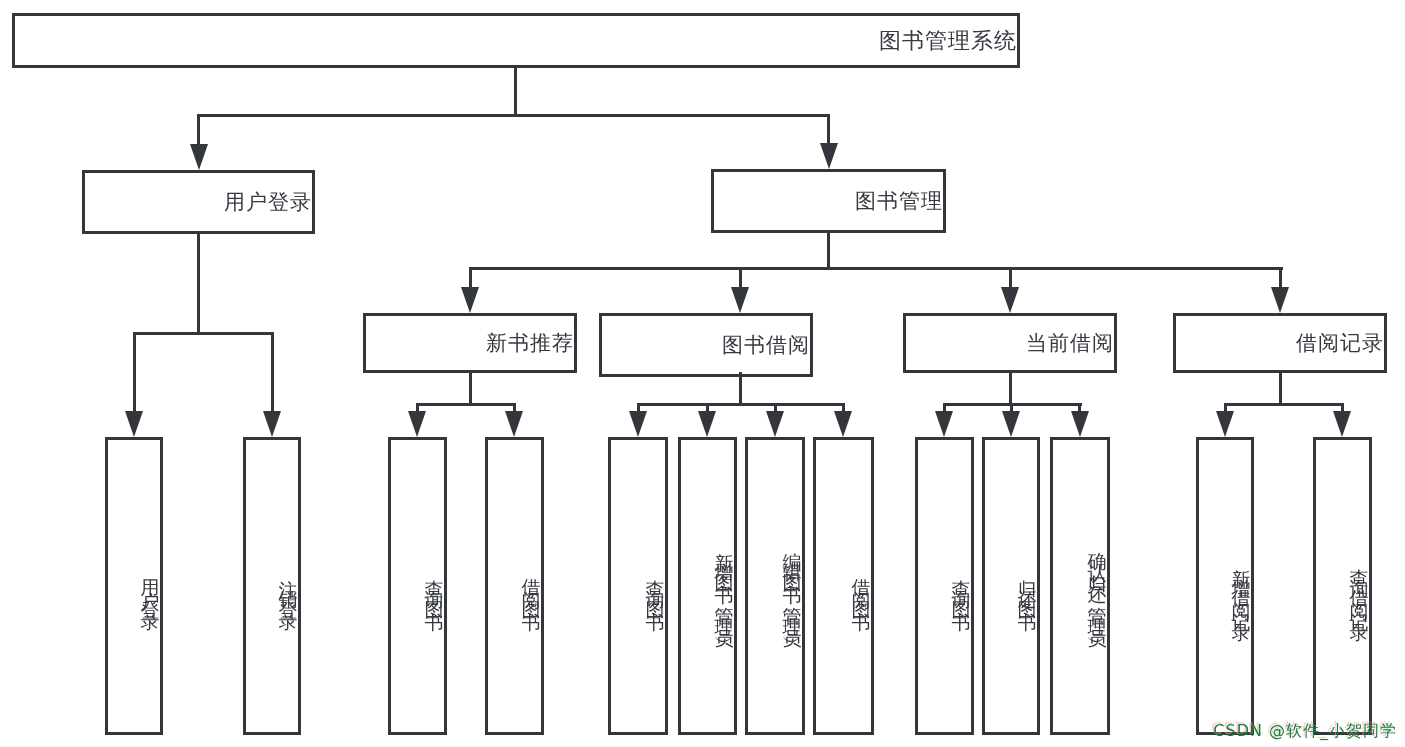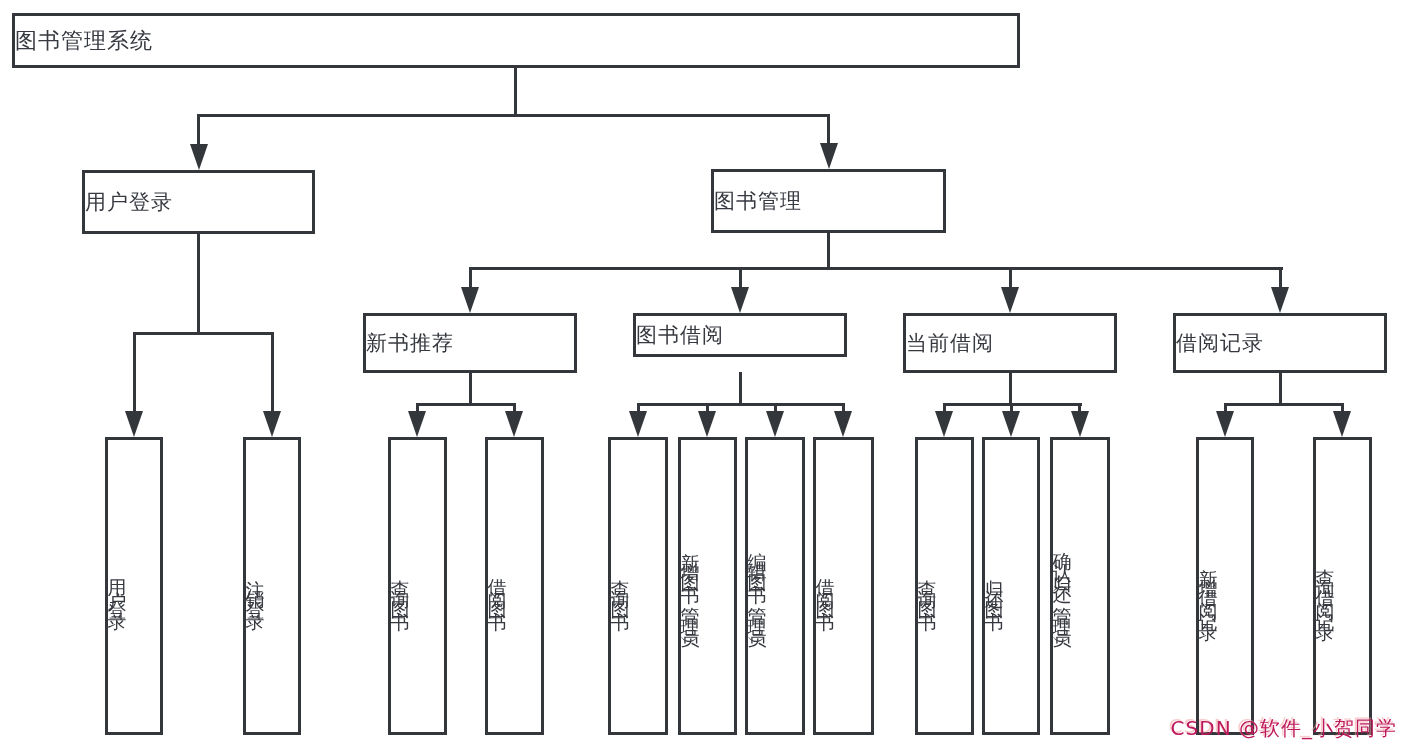--- a/index.html
+++ b/index.html
@@ -2,37 +2,37 @@
 <html><head>
 <meta charset="utf-8">
 <style>
   html,body{margin:0;padding:0;background:#ffffff;}
   .canvas{
     position:relative;width:1405px;height:747px;background:#ffffff;
     font-family:"DejaVu Sans",sans-serif;overflow:hidden;
   }
   .box{
     position:absolute;box-sizing:border-box;border:3px solid #33363a;background:#ffffff;
-    display:flex;align-items:center;justify-content:flex-start;color:#36393f;
+    display:flex;align-items:center;justify-content:flex-end;color:#36393f;
   }
   .hbox span{font-size:21px;letter-spacing:1px;white-space:nowrap;}
   .root span{font-size:22px;}
   .vbox span{
     writing-mode:vertical-rl;text-orientation:upright;
     font-size:19px;letter-spacing:11px;line-height:1;
   }
   .l{position:absolute;background:#33363a;}
   .ah{
     position:absolute;width:0;height:0;
     border-left:9px solid transparent;border-right:9px solid transparent;
     border-top:26px solid #33363a;
   }
   .watermark{
     position:absolute;right:8px;bottom:5px;z-index:9;
-    font-size:20px;color:#be185d;letter-spacing:1px;white-space:nowrap;
+    font-size:16px;color:#15803d;letter-spacing:1px;white-space:nowrap;
     text-shadow:-2px -2px 0 rgba(244,160,160,0.55);
   }
 </style>
 </head>
 <body>
 
 <div class="canvas">
 
   <div class="box hbox root" style="left:12px;top:13px;width:1008px;height:55px">
     <span>图书管理系统</span>
@@ -41,21 +41,21 @@
   <div class="box hbox" style="left:82px;top:170px;width:233px;height:64px">
     <span>用户登录</span>
   </div>
   <div class="box hbox" style="left:363px;top:313px;width:214px;height:60px">
     <span>新书推荐</span>
   </div>
 
   <div class="box hbox" style="left:711px;top:169px;width:235px;height:64px">
     <span>图书管理</span>
   </div>
-  <div class="box hbox" style="left:633px;top:313px;width:214px;height:44px">
+  <div class="box hbox" style="left:599px;top:313px;width:214px;height:64px">
     <span>图书借阅</span>
   </div>
   <div class="box hbox" style="left:1173px;top:313px;width:214px;height:60px">
     <span>借阅记录</span>
   </div>
   <div class="box hbox" style="left:903px;top:313px;width:214px;height:60px">
     <span>当前借阅</span>
   </div>
 
   <div class="box vbox" style="left:105px;top:437px;width:58px;height:298px">

